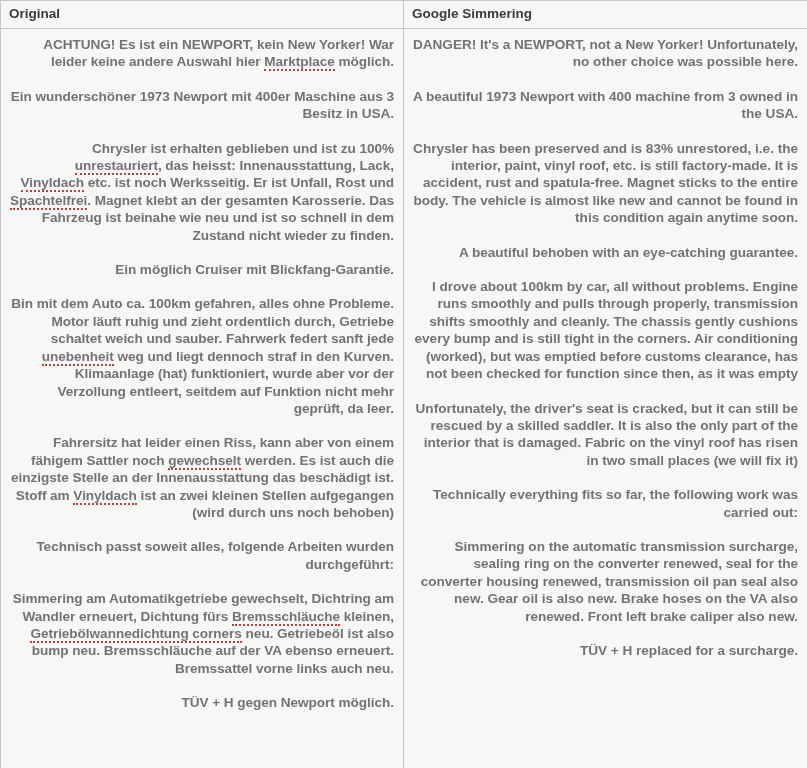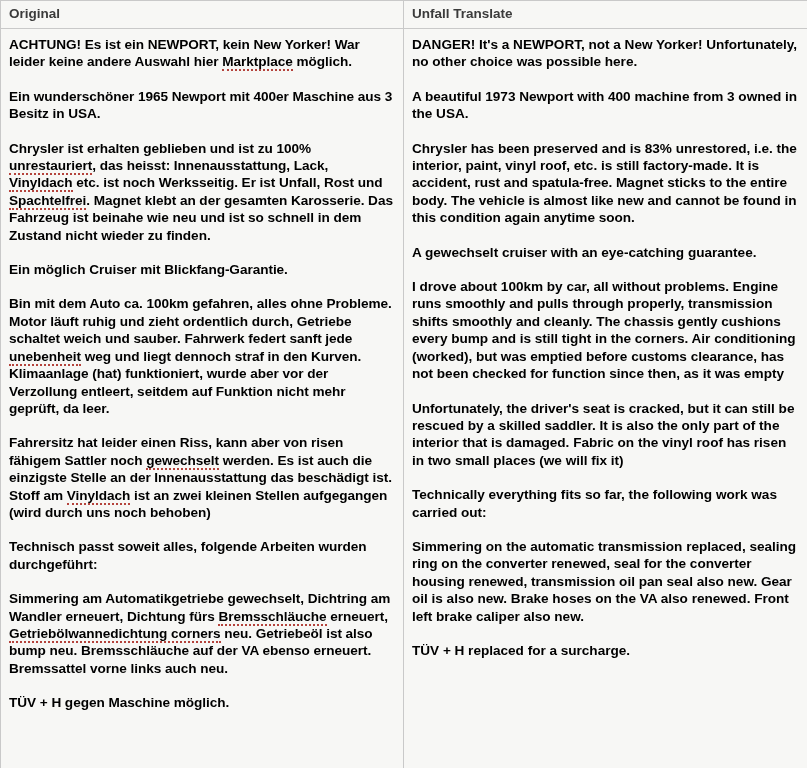--- a/index.html
+++ b/index.html
@@ -52,24 +52,25 @@
   table.compare td.body-cell {
     padding: 7px 9px 10px 8px;
     height: 740px;
   }
 
   .para {
     margin: 0 0 17px 0;
     font-size: 13.6px;
     line-height: 17.4px;
     font-weight: bold;
-    color: #000000;
+    color: #737373;
     letter-spacing: -0.05px;
     white-space: pre-wrap;
     word-wrap: break-word;
+    text-align: right;
   }
   .para:last-child { margin-bottom: 0; }
 
   
   .sp {
     border-bottom: 2px dotted #b4433c;
     padding-bottom: 0px;
   }
 
   .col-right .para {
@@ -81,43 +82,43 @@
 
 <div class="table-wrap">
   <table class="compare">
     <colgroup>
       <col class="col-left">
       <col class="col-right">
     </colgroup>
     <thead>
       <tr>
         <th class="header-cell col-left">Original</th>
-        <th class="header-cell col-right">Unfall Translate</th>
+        <th class="header-cell col-right">Google Simmering</th>
       </tr>
     </thead>
     <tbody>
       <tr>
         <td class="body-cell col-left">
             <div class="para"><span>ACHTUNG! Es ist ein NEWPORT, kein New Yorker! War leider keine andere Auswahl hier </span><span class="sp">Marktplace</span><span> möglich.</span></div>
-            <div class="para"><span>Ein wunderschöner 1965 Newport mit 400er Maschine aus 3 Besitz in USA.</span></div>
+            <div class="para"><span>Ein wunderschöner 1973 Newport mit 400er Maschine aus 3 Besitz in USA.</span></div>
             <div class="para"><span>Chrysler ist erhalten geblieben und ist zu 100% </span><span class="sp">unrestauriert</span><span>, das heisst: Innenausstattung, Lack, </span><span class="sp">Vinyldach</span><span> etc. ist noch Werksseitig. Er ist Unfall, Rost und </span><span class="sp">Spachtelfrei</span><span>. Magnet klebt an der gesamten Karosserie. Das Fahrzeug ist beinahe wie neu und ist so schnell in dem Zustand nicht wieder zu finden.</span></div>
             <div class="para"><span>Ein möglich Cruiser mit Blickfang-Garantie.</span></div>
             <div class="para"><span>Bin mit dem Auto ca. 100km gefahren, alles ohne Probleme. Motor läuft ruhig und zieht ordentlich durch, Getriebe schaltet weich und sauber. Fahrwerk federt sanft jede </span><span class="sp">unebenheit</span><span> weg und liegt dennoch straf in den Kurven. Klimaanlage (hat) funktioniert, wurde aber vor der Verzollung entleert, seitdem auf Funktion nicht mehr geprüft, da leer.</span></div>
-            <div class="para"><span>Fahrersitz hat leider einen Riss, kann aber von risen fähigem Sattler noch </span><span class="sp">gewechselt</span><span> werden. Es ist auch die einzigste Stelle an der Innenausstattung das beschädigt ist. Stoff am </span><span class="sp">Vinyldach</span><span> ist an zwei kleinen Stellen aufgegangen (wird durch uns noch behoben)</span></div>
+            <div class="para"><span>Fahrersitz hat leider einen Riss, kann aber von einem fähigem Sattler noch </span><span class="sp">gewechselt</span><span> werden. Es ist auch die einzigste Stelle an der Innenausstattung das beschädigt ist. Stoff am </span><span class="sp">Vinyldach</span><span> ist an zwei kleinen Stellen aufgegangen (wird durch uns noch behoben)</span></div>
             <div class="para"><span>Technisch passt soweit alles, folgende Arbeiten wurden durchgeführt:</span></div>
-            <div class="para"><span>Simmering am Automatikgetriebe gewechselt, Dichtring am Wandler erneuert, Dichtung fürs </span><span class="sp">Bremsschläuche</span><span> erneuert, </span><span class="sp">Getriebölwannedichtung corners</span><span> neu. Getriebeöl ist also bump neu. Bremsschläuche auf der VA ebenso erneuert. Bremssattel vorne links auch neu.</span></div>
-            <div class="para"><span>TÜV + H gegen Maschine möglich.</span></div>
+            <div class="para"><span>Simmering am Automatikgetriebe gewechselt, Dichtring am Wandler erneuert, Dichtung fürs </span><span class="sp">Bremsschläuche</span><span> kleinen, </span><span class="sp">Getriebölwannedichtung corners</span><span> neu. Getriebeöl ist also bump neu. Bremsschläuche auf der VA ebenso erneuert. Bremssattel vorne links auch neu.</span></div>
+            <div class="para"><span>TÜV + H gegen Newport möglich.</span></div>
           </td>
         <td class="body-cell col-right">
             <div class="para"><span>DANGER! It's a NEWPORT, not a New Yorker! Unfortunately, no other choice was possible here.</span></div>
             <div class="para"><span>A beautiful 1973 Newport with 400 machine from 3 owned in the USA.</span></div>
             <div class="para"><span>Chrysler has been preserved and is 83% unrestored, i.e. the interior, paint, vinyl roof, etc. is still factory-made. It is accident, rust and spatula-free. Magnet sticks to the entire body. The vehicle is almost like new and cannot be found in this condition again anytime soon.</span></div>
-            <div class="para"><span>A gewechselt cruiser with an eye-catching guarantee.</span></div>
+            <div class="para"><span>A beautiful behoben with an eye-catching guarantee.</span></div>
             <div class="para"><span>I drove about 100km by car, all without problems. Engine runs smoothly and pulls through properly, transmission shifts smoothly and cleanly. The chassis gently cushions every bump and is still tight in the corners. Air conditioning (worked), but was emptied before customs clearance, has not been checked for function since then, as it was empty</span></div>
             <div class="para"><span>Unfortunately, the driver's seat is cracked, but it can still be rescued by a skilled saddler. It is also the only part of the interior that is damaged. Fabric on the vinyl roof has risen in two small places (we will fix it)</span></div>
             <div class="para"><span>Technically everything fits so far, the following work was carried out:</span></div>
-            <div class="para"><span>Simmering on the automatic transmission replaced, sealing ring on the converter renewed, seal for the converter housing renewed, transmission oil pan seal also new. Gear oil is also new. Brake hoses on the VA also renewed. Front left brake caliper also new.</span></div>
+            <div class="para"><span>Simmering on the automatic transmission surcharge, sealing ring on the converter renewed, seal for the converter housing renewed, transmission oil pan seal also new. Gear oil is also new. Brake hoses on the VA also renewed. Front left brake caliper also new.</span></div>
             <div class="para"><span>TÜV + H replaced for a surcharge.</span></div>
           </td>
       </tr>
     </tbody>
   </table>
 </div>
 
 </body></html>

